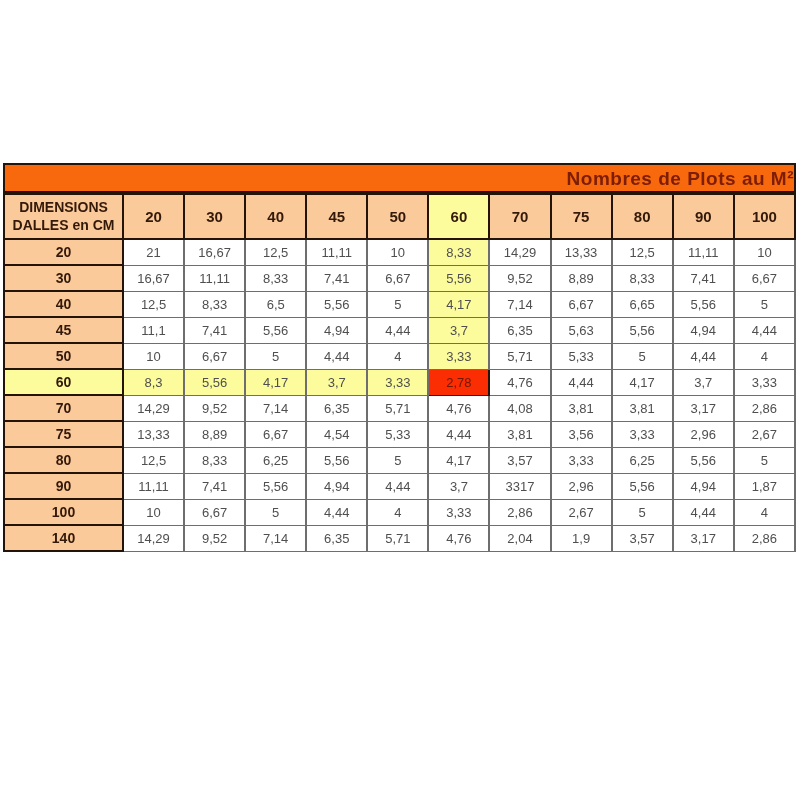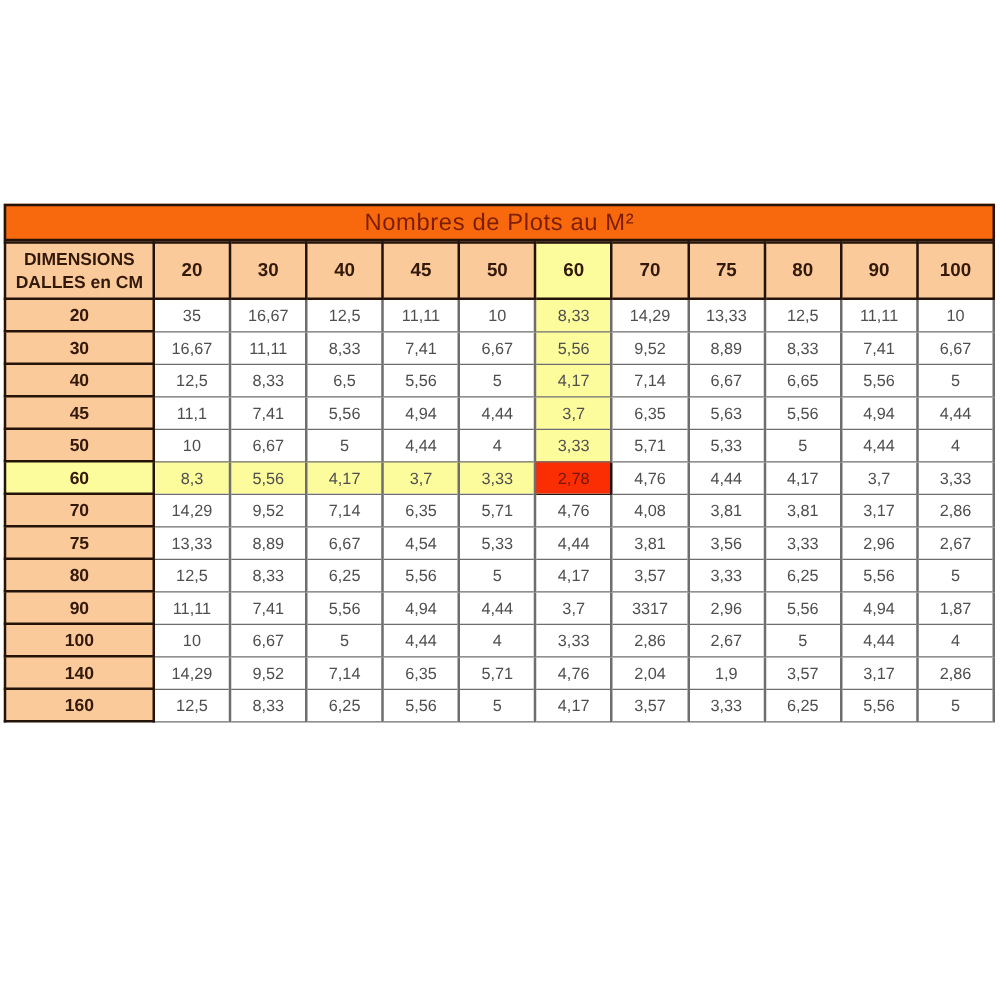--- a/index.html
+++ b/index.html
@@ -5,21 +5,21 @@
   html,body { margin:0; padding:0; background:#ffffff; }
   .page {
     position:relative; width:800px; height:800px; background:#ffffff;
     font-family:"Liberation Sans", sans-serif; overflow:hidden;
   }
   .table-wrap { position:absolute; left:3px; top:163px; width:793px; }
   .title-bar {
     box-sizing:border-box; width:100%; height:30px; line-height:27px;
     background:var(--title_bg); color:var(--title_text);
     border:2px solid var(--header_border);
-    font-size:19px; font-weight:normal; text-align:center; letter-spacing:0.5px;
+    font-size:19px; font-weight:bold; text-align:right; letter-spacing:0.5px;
   }
   table {
     border-collapse:collapse; width:100%; table-layout:fixed;
     font-family:"Liberation Sans", sans-serif;
   }
   col.corner-col { width:119px; }
   thead th {
     box-sizing:border-box; height:45px; background:var(--header_bg);
     border:2px solid var(--header_border); color:var(--header_text);
     font-size:15px; font-weight:bold; text-align:center;
@@ -68,21 +68,21 @@
             <th>70</th>
             <th>75</th>
             <th>80</th>
             <th>90</th>
             <th>100</th>
           </tr>
       </thead>
       <tbody>
           <tr>
             <th>20</th>
-            <td>35</td>
+            <td>21</td>
             <td>16,67</td>
             <td>12,5</td>
             <td>11,11</td>
             <td>10</td>
             <td class="yellow">8,33</td>
             <td>14,29</td>
             <td>13,33</td>
             <td>12,5</td>
             <td>11,11</td>
             <td>10</td>
@@ -234,30 +234,16 @@
             <td>7,14</td>
             <td>6,35</td>
             <td>5,71</td>
             <td>4,76</td>
             <td>2,04</td>
             <td>1,9</td>
             <td>3,57</td>
             <td>3,17</td>
             <td>2,86</td>
           </tr>
-          <tr>
-            <th>160</th>
-            <td>12,5</td>
-            <td>8,33</td>
-            <td>6,25</td>
-            <td>5,56</td>
-            <td>5</td>
-            <td>4,17</td>
-            <td>3,57</td>
-            <td>3,33</td>
-            <td>6,25</td>
-            <td>5,56</td>
-            <td>5</td>
-          </tr>
         </tbody>
     </table>
   </div>
 </div>
 
 </body></html>

